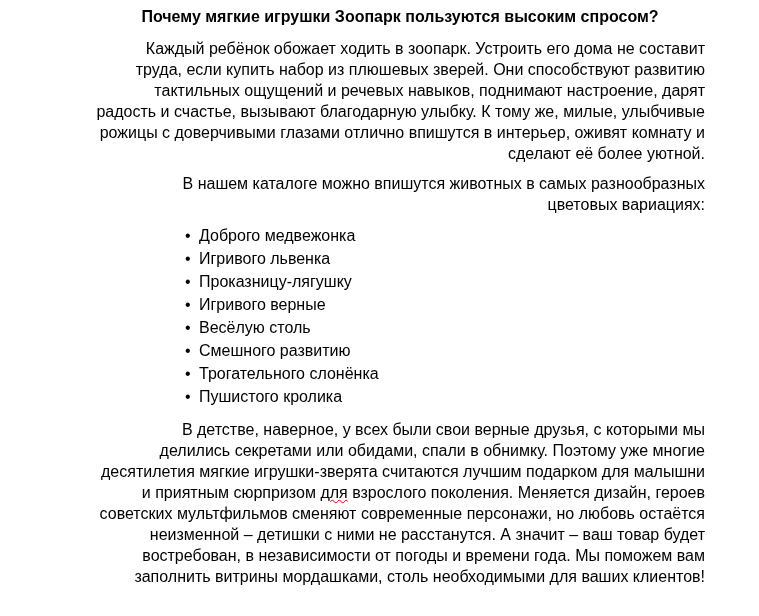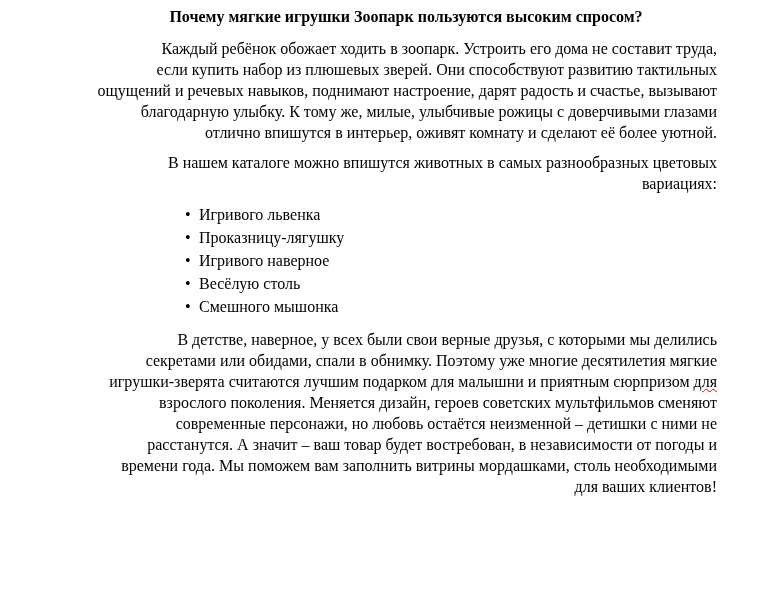--- a/index.html
+++ b/index.html
@@ -4,22 +4,22 @@
 <style>
   html, body {
     margin: 0;
     padding: 0;
     background: #ffffff;
   }
   .page {
     width: 759px;
     height: 616px;
     box-sizing: border-box;
-    padding: 6px 42px 0 95px;
-    font-family: Liberation Serif, serif;
+    padding: 6px 54px 0 95px;
+    font-family: Liberation Sans, sans-serif;
     font-size: 16px;
     line-height: 21px;
     color: #000000;
     overflow: hidden;
     background: #ffffff;
   }
   .title {
     font-size: 16px;
     font-weight: bold;
     text-align: center;
@@ -56,22 +56,25 @@
 
 <div class="page" style="color: rgb(0, 0, 0);">
 
   <h1 class="title">Почему мягкие игрушки Зоопарк пользуются высоким спросом?</h1>
 
   <p class="para">Каждый ребёнок обожает ходить в зоопарк. Устроить его дома не составит труда, если купить набор из плюшевых зверей. Они способствуют развитию тактильных ощущений и речевых навыков, поднимают настроение, дарят радость и счастье, вызывают благодарную улыбку. К тому же, милые, улыбчивые рожицы с доверчивыми глазами отлично впишутся в интерьер, оживят комнату и сделают её более уютной.</p>
 
   <p class="para">В нашем каталоге можно впишутся животных в самых разнообразных цветовых вариациях:</p>
 
   <ul class="bullets">
+      <li>Доброго медвежонка</li>
       <li>Игривого львенка</li>
       <li>Проказницу-лягушку</li>
-      <li>Игривого наверное</li>
+      <li>Игривого верные</li>
       <li>Весёлую столь</li>
-      <li>Смешного мышонка</li>
+      <li>Смешного развитию</li>
+      <li>Трогательного слонёнка</li>
+      <li>Пушистого кролика</li>
     </ul>
 
   <p class="para"><span>В детстве, наверное, у всех были свои верные друзья, с которыми мы делились секретами или обидами, спали в обнимку. Поэтому уже многие десятилетия мягкие игрушки-зверята считаются лучшим подарком для малышни и приятным сюрпризом </span><span class="spell">для</span><span> взрослого поколения. Меняется дизайн, героев советских мультфильмов сменяют современные персонажи, но любовь остаётся неизменной – детишки с ними не расстанутся. А значит – ваш товар будет востребован, в независимости от погоды и времени года. Мы поможем вам заполнить витрины мордашками, столь необходимыми для ваших клиентов!</span></p>
 
 </div>
 
 </body></html>

